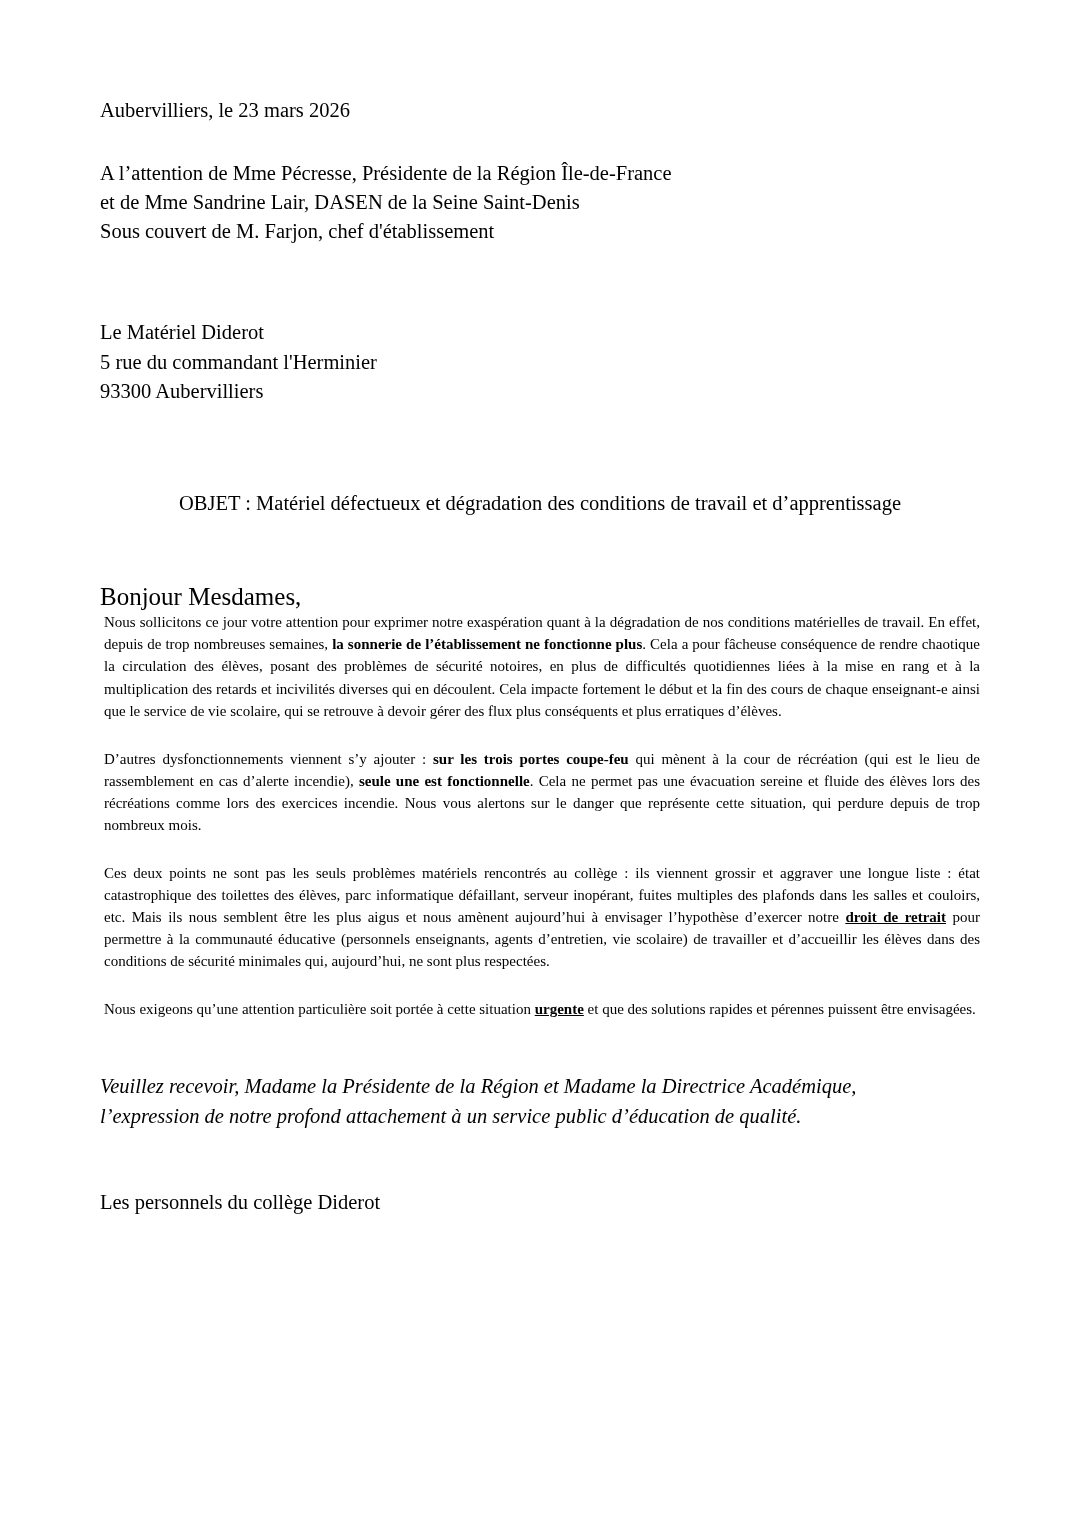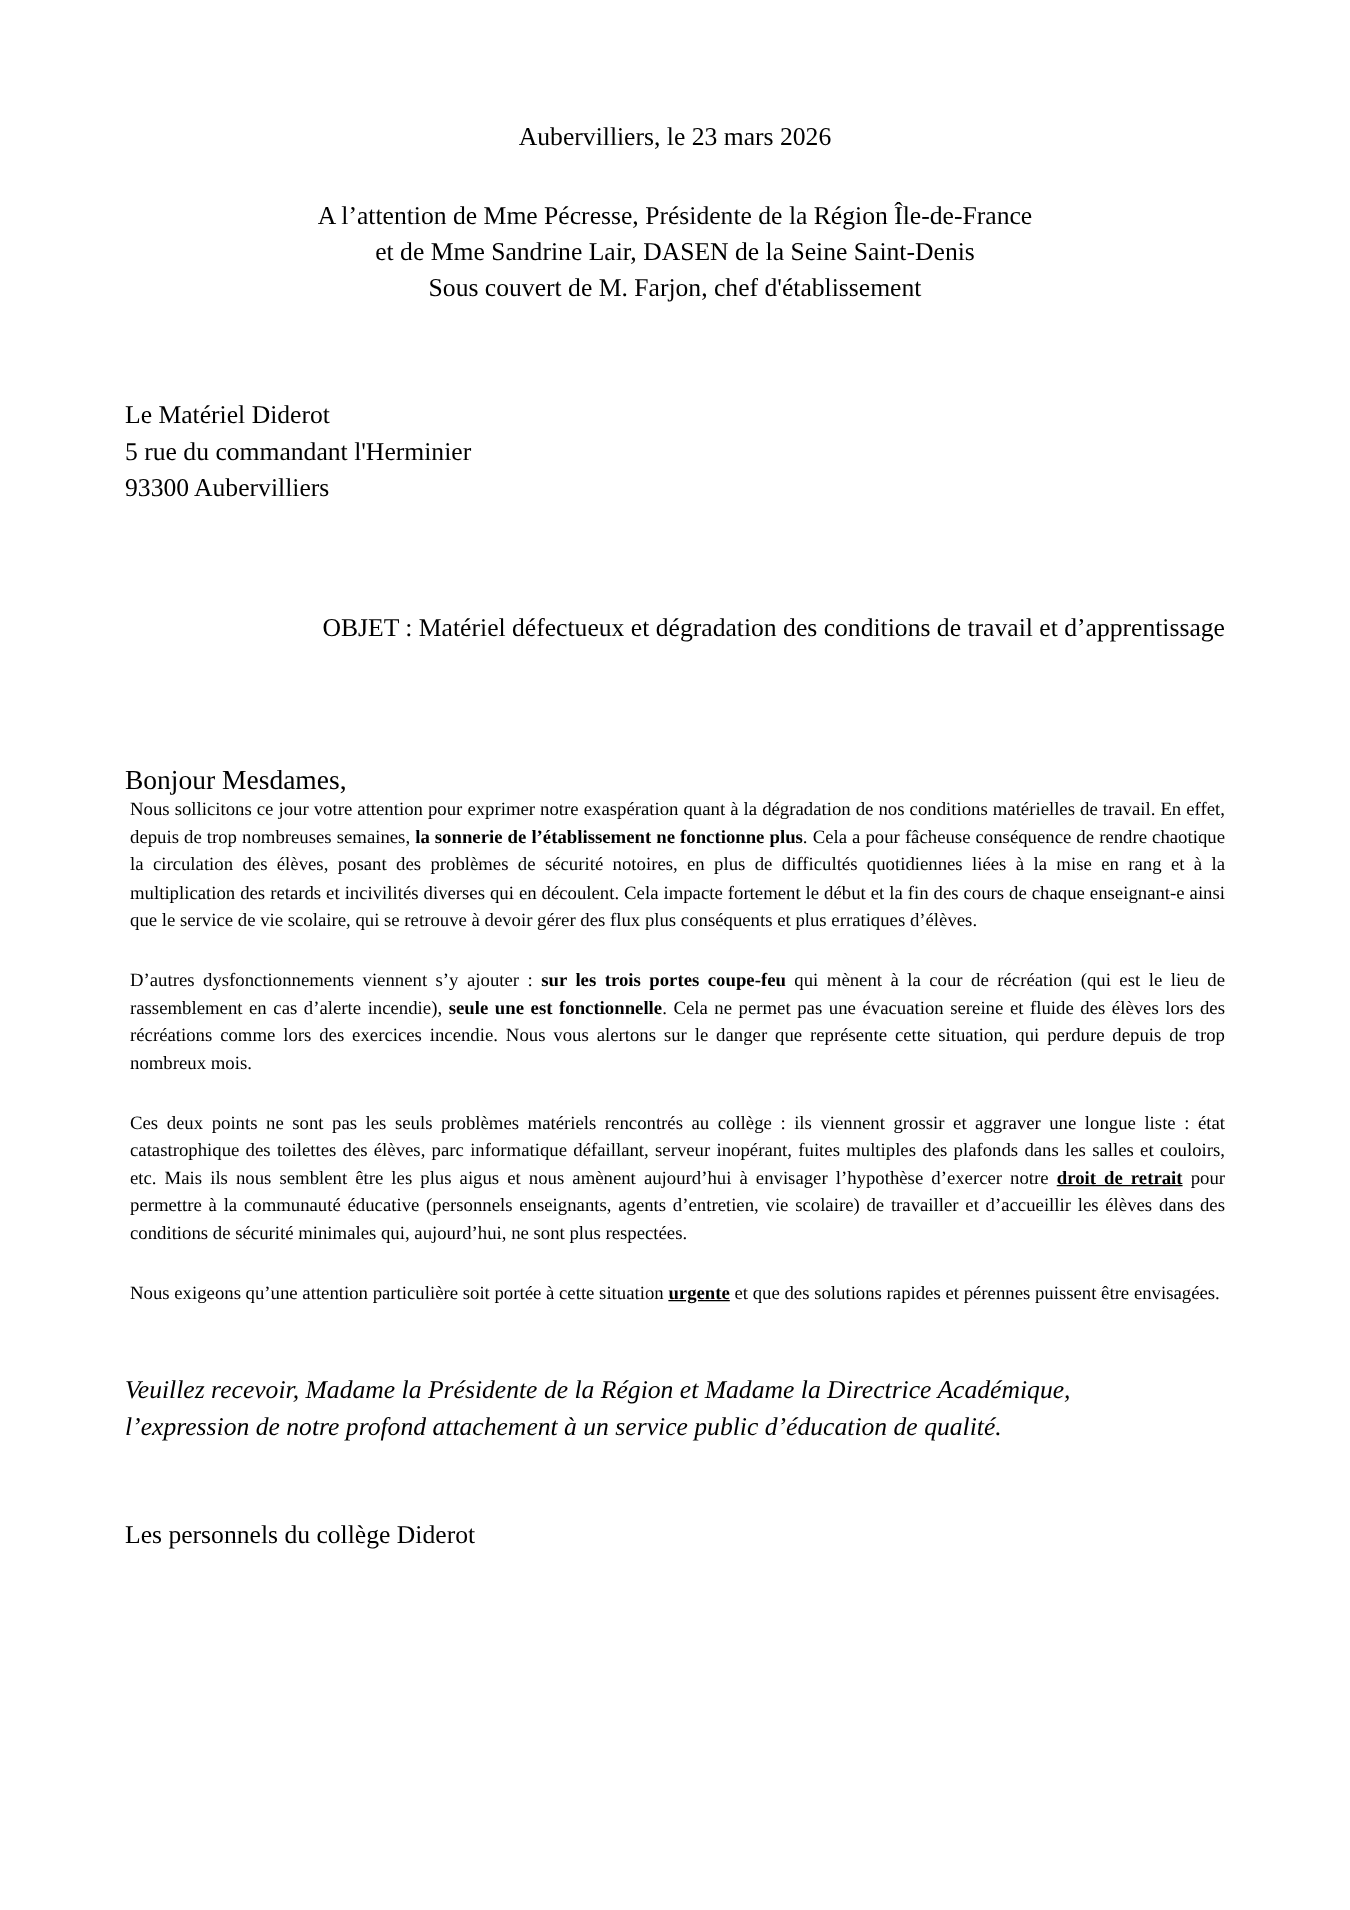--- a/index.html
+++ b/index.html
@@ -15,21 +15,21 @@
   }
   .page {
     position: relative;
     width: 1080px;
     min-height: 1528px;
     box-sizing: border-box;
     padding: 96px 100px 60px 100px;
     background: #ffffff;
   }
   .right-block {
-    text-align: center;
+    text-align: left;
     font-size: 20.5px;
     line-height: 1.42;
   }
   .date-line {
     margin-bottom: 34px;
   }
   .recipients {
     margin-bottom: 0;
   }
   .recipients div {
@@ -37,25 +37,25 @@
   }
   .sender {
     margin-top: 72px;
     font-size: 20.5px;
     line-height: 1.43;
     text-align: left;
   }
   .subject {
     margin-top: 86px;
     font-size: 20.5px;
-    text-align: right;
+    text-align: center;
   }
   .salutation {
-    margin-top: 96px;
-    font-size: 22px;
+    margin-top: 68px;
+    font-size: 25px;
     text-align: left;
   }
   p.body-par {
     margin: 0 0 26px 4px;
     font-size: 15px;
     line-height: 1.47;
     text-align: justify;
     text-justify: inter-word;
   }
   .first-par {

